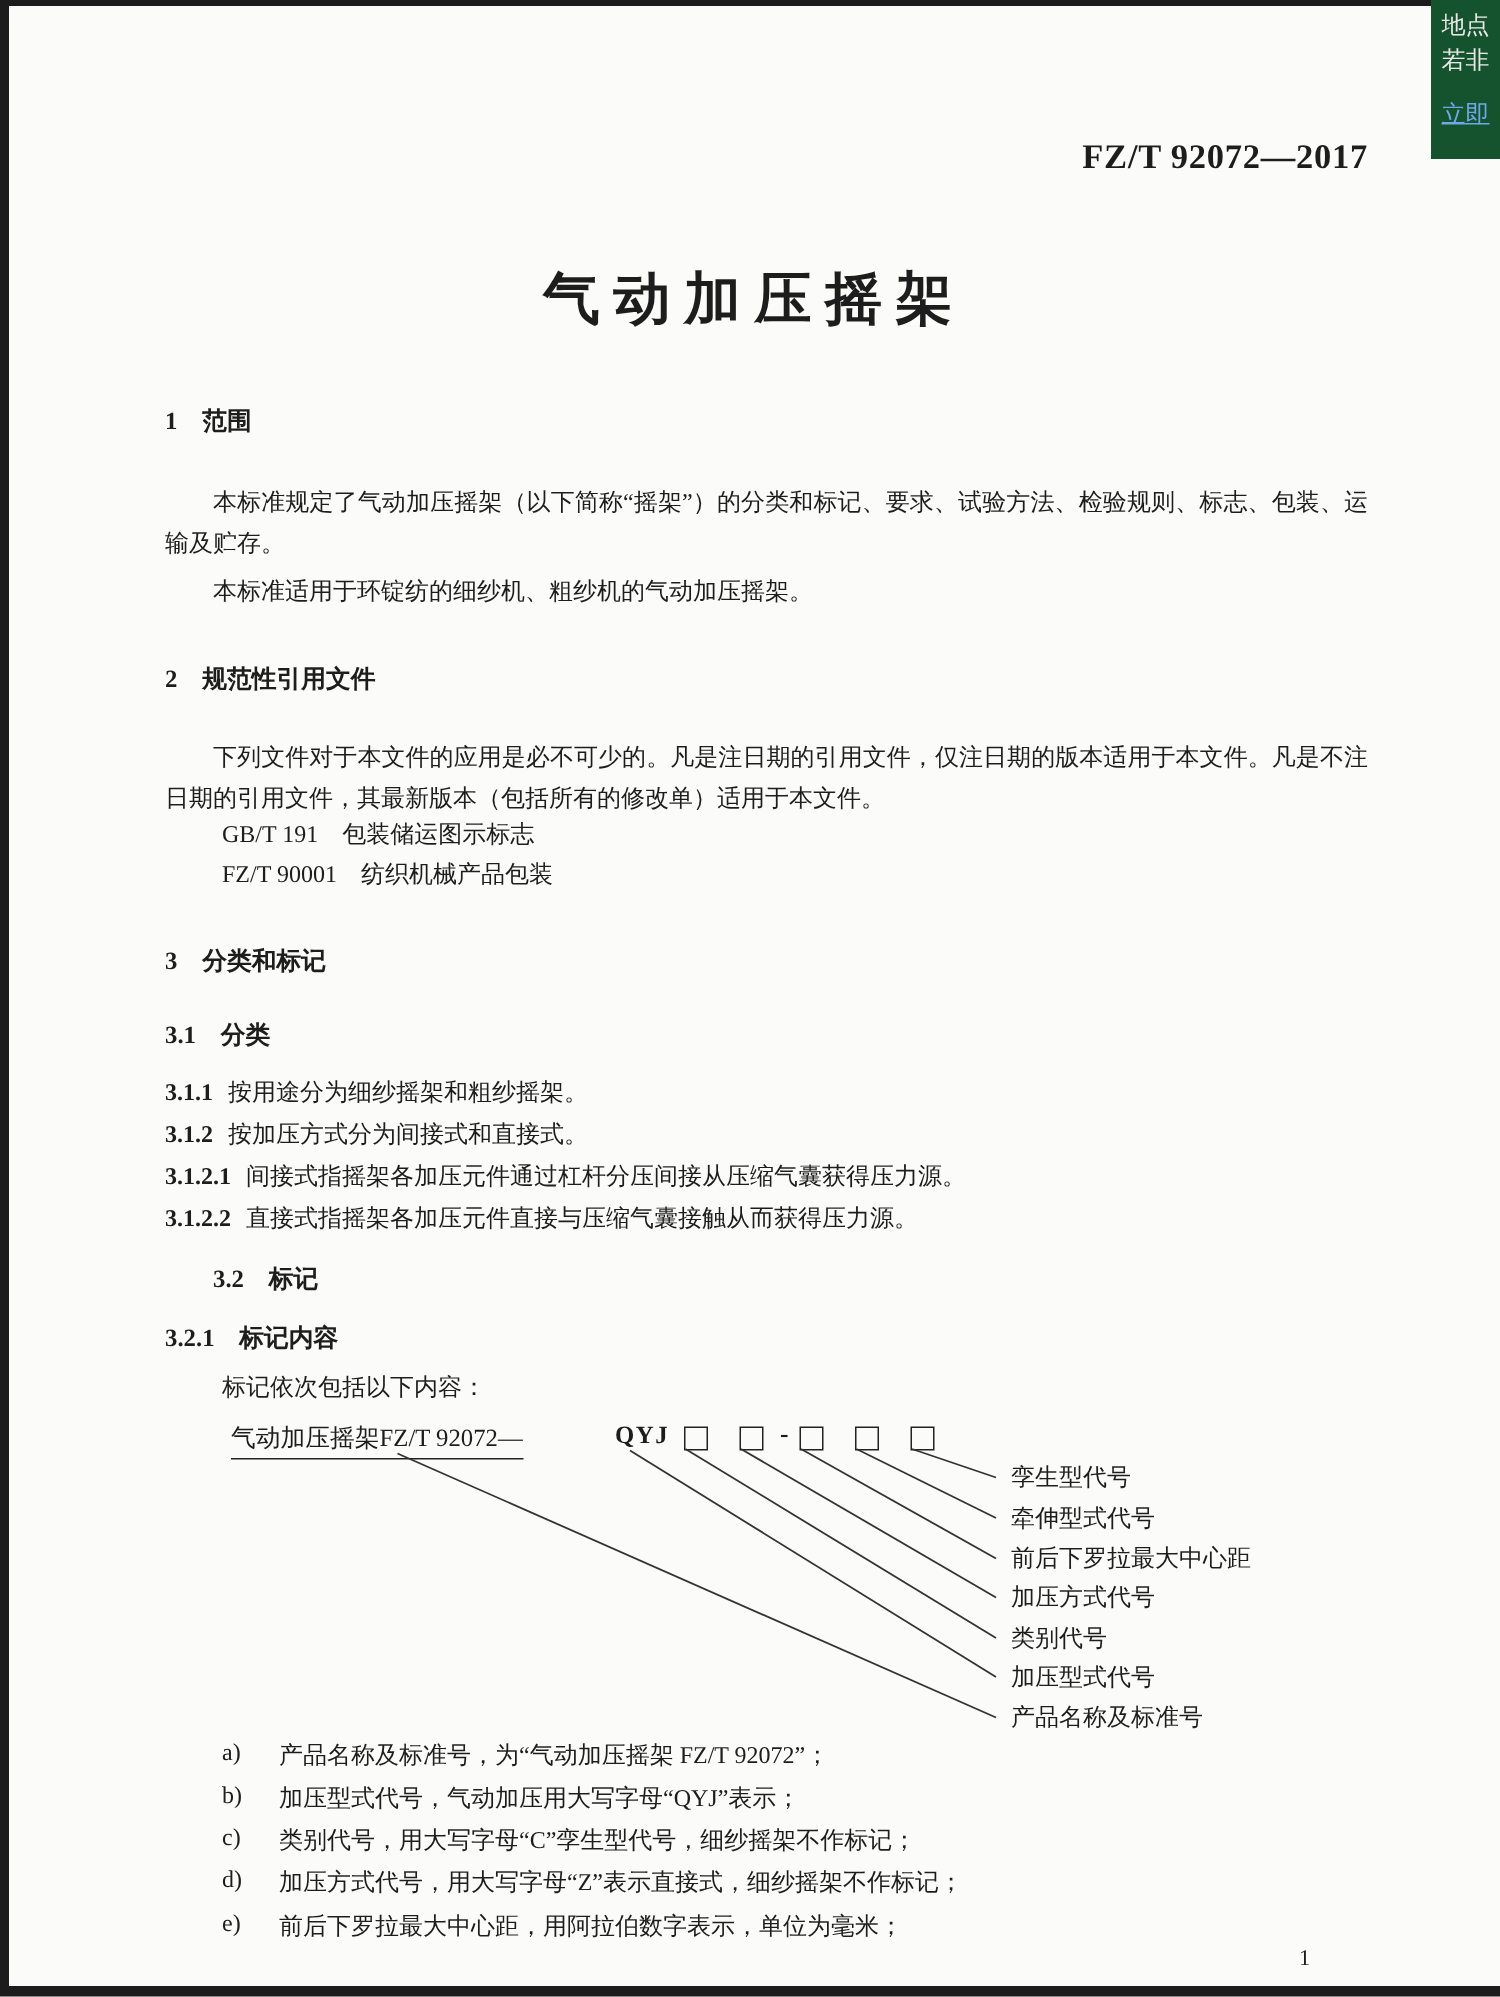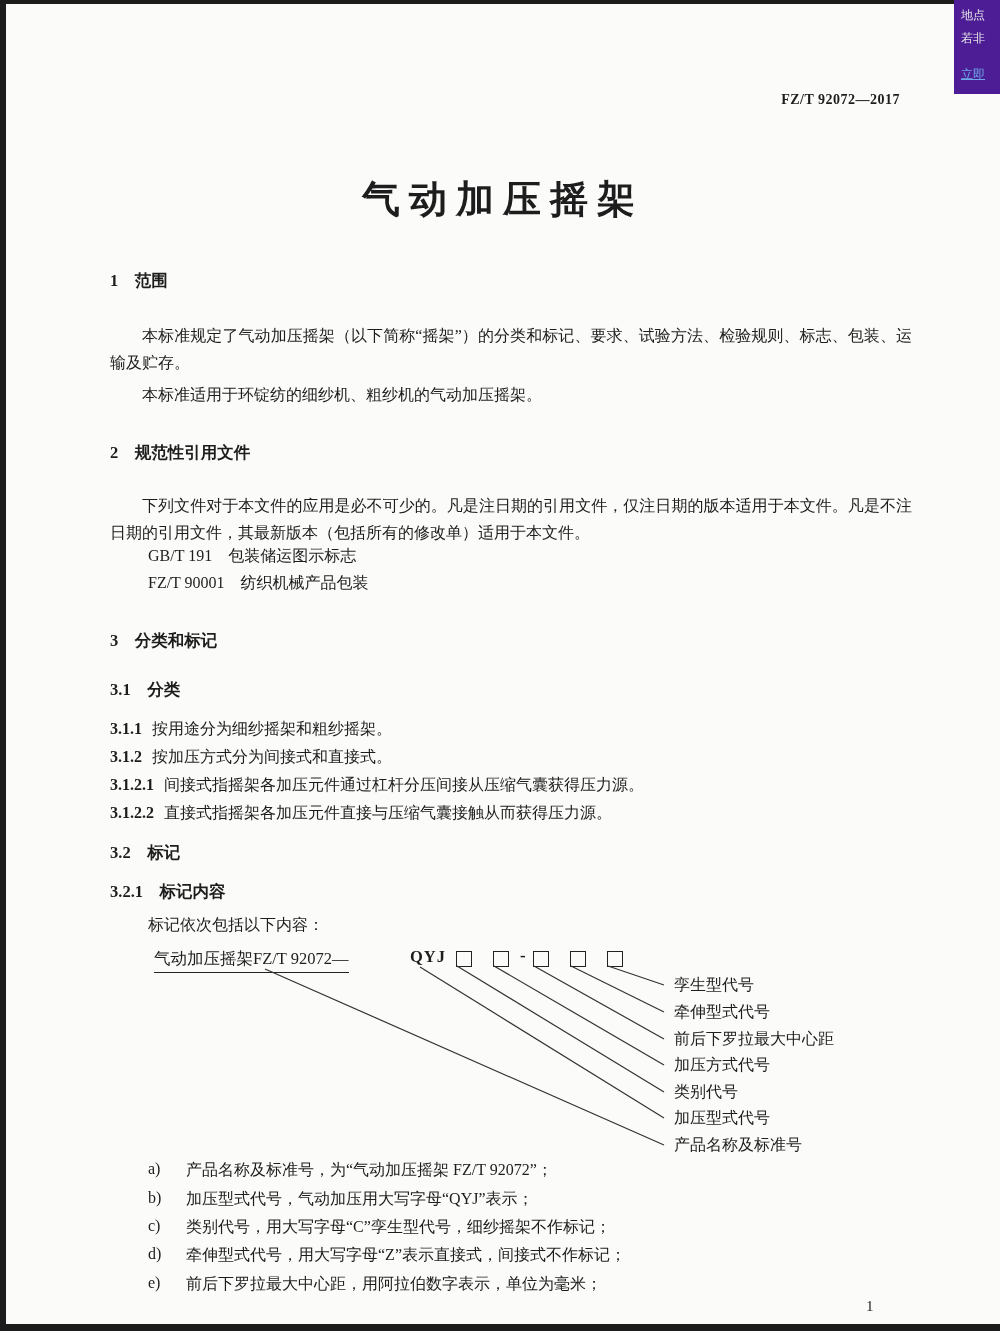--- a/index.html
+++ b/index.html
@@ -7,21 +7,21 @@
     width:1000px;height:1331px;position:relative;overflow:hidden;
     background:#1c1c1c;
     font-family:"Liberation Serif","DejaVu Serif",serif;
     color:#1d1d1d;
   }
   .page{
     position:absolute;left:6px;top:4px;width:994px;height:1320px;
     background:#fbfbf9;
   }
   .abs{position:absolute;}
-  .std-code{top:88px;right:100px;font-weight:bold;font-size:14px;letter-spacing:.5px;}
+  .std-code{top:88px;right:88px;font-weight:bold;font-size:23px;letter-spacing:.5px;}
   .watermark{
     top:116px;left:188px;font-size:70px;font-weight:600;color:#ececea;
     letter-spacing:10px;font-family:"Liberation Sans","DejaVu Sans",sans-serif;
     user-select:none;z-index:0;
   }
   .doc-title{top:170px;left:0;width:100%;text-align:center;font-size:38px;
     font-weight:bold;letter-spacing:9px;z-index:1;}
   .h{font-size:16.5px;font-weight:bold;left:104px;}
   .para{font-size:16px;line-height:27px;left:104px;width:802px;text-indent:2em;text-align:justify;}
   .clause{left:104px;font-size:16px;line-height:27px;}
@@ -34,23 +34,23 @@
   .diag-code{left:404px;top:943px;font-size:16.5px;font-weight:bold;letter-spacing:1px;}
   .dbox{width:14px;height:14px;border:1.5px solid #222;top:947px;background:#fbfbf9;}
   .ddash{top:942px;font-size:17px;font-weight:bold;}
   .dlabel{left:668px;font-size:16px;}
   svg.connectors{position:absolute;left:0;top:0;pointer-events:none;z-index:2;}
   .list-item{left:142px;font-size:16px;display:flex;}
   .list-item .marker{width:38px;flex:0 0 38px;}
   .page-num{top:1294px;left:860px;font-size:15px;}
   
   .side-overlay{
-    position:absolute;right:0;top:0;width:46px;height:94px;
-    background:#4c1d95;color:#e8e8e8;z-index:5;
-    font-family:"Liberation Sans","DejaVu Sans",sans-serif;font-size:12px;
+    position:absolute;right:0;top:0;width:46px;height:106px;
+    background:#14532d;color:#e8e8e8;z-index:5;
+    font-family:"Liberation Sans","DejaVu Sans",sans-serif;font-size:16px;
   }
   .side-overlay .ov-line{position:absolute;left:7px;white-space:nowrap;}
   .ov1{top:7px;}
   .ov2{top:30px;}
   .ov-link{position:absolute;left:7px;top:66px;color:#6fa8e8;text-decoration:underline;cursor:pointer;white-space:nowrap;}
 </style>
 </head>
 <body>
 
 <div class="page">
@@ -78,21 +78,21 @@
   <div class="abs clause" style="top:739px;">
     <span class="num">3.1.2</span><span>按加压方式分为间接式和直接式。</span>
   </div>
   <div class="abs clause" style="top:767px;">
     <span class="num">3.1.2.1</span><span>间接式指摇架各加压元件通过杠杆分压间接从压缩气囊获得压力源。</span>
   </div>
   <div class="abs clause" style="top:795px;">
     <span class="num">3.1.2.2</span><span>直接式指摇架各加压元件直接与压缩气囊接触从而获得压力源。</span>
   </div>
 
-  <div class="abs h" style="top:838px;">3.2　标记</div>
+  <div class="abs h" style="top:838px;margin-left:32px;">3.2　标记</div>
   <div class="abs h" style="top:877px;">3.2.1　标记内容</div>
   <div class="abs indent" style="top:911px;">标记依次包括以下内容：</div>
 
   <div class="abs diag-prefix">气动加压摇架FZ/T 92072—</div>
   <div class="abs diag-code">QYJ</div>
   <div class="abs dbox" style="left:450px;"></div>
   <div class="abs dbox" style="left:487px;"></div>
   <div class="abs ddash" style="left:514px;">-</div>
   <div class="abs dbox" style="left:527px;"></div>
   <div class="abs dbox" style="left:564px;"></div>
@@ -125,21 +125,21 @@
   <div class="abs list-item" style="top:1185px;">
     <span class="marker">b)</span>
     <span>加压型式代号，气动加压用大写字母“QYJ”表示；</span>
   </div>
   <div class="abs list-item" style="top:1213px;">
     <span class="marker">c)</span>
     <span>类别代号，用大写字母“C”孪生型代号，细纱摇架不作标记；</span>
   </div>
   <div class="abs list-item" style="top:1241px;">
     <span class="marker">d)</span>
-    <span>牵伸型式代号，用大写字母“Z”表示直接式，间接式不作标记；</span>
+    <span>加压方式代号，用大写字母“Z”表示直接式，细纱摇架不作标记；</span>
   </div>
   <div class="abs list-item" style="top:1270px;">
     <span class="marker">e)</span>
     <span>前后下罗拉最大中心距，用阿拉伯数字表示，单位为毫米；</span>
   </div>
 
   <div class="abs page-num">1</div>
 </div>
 
 <div class="side-overlay">

